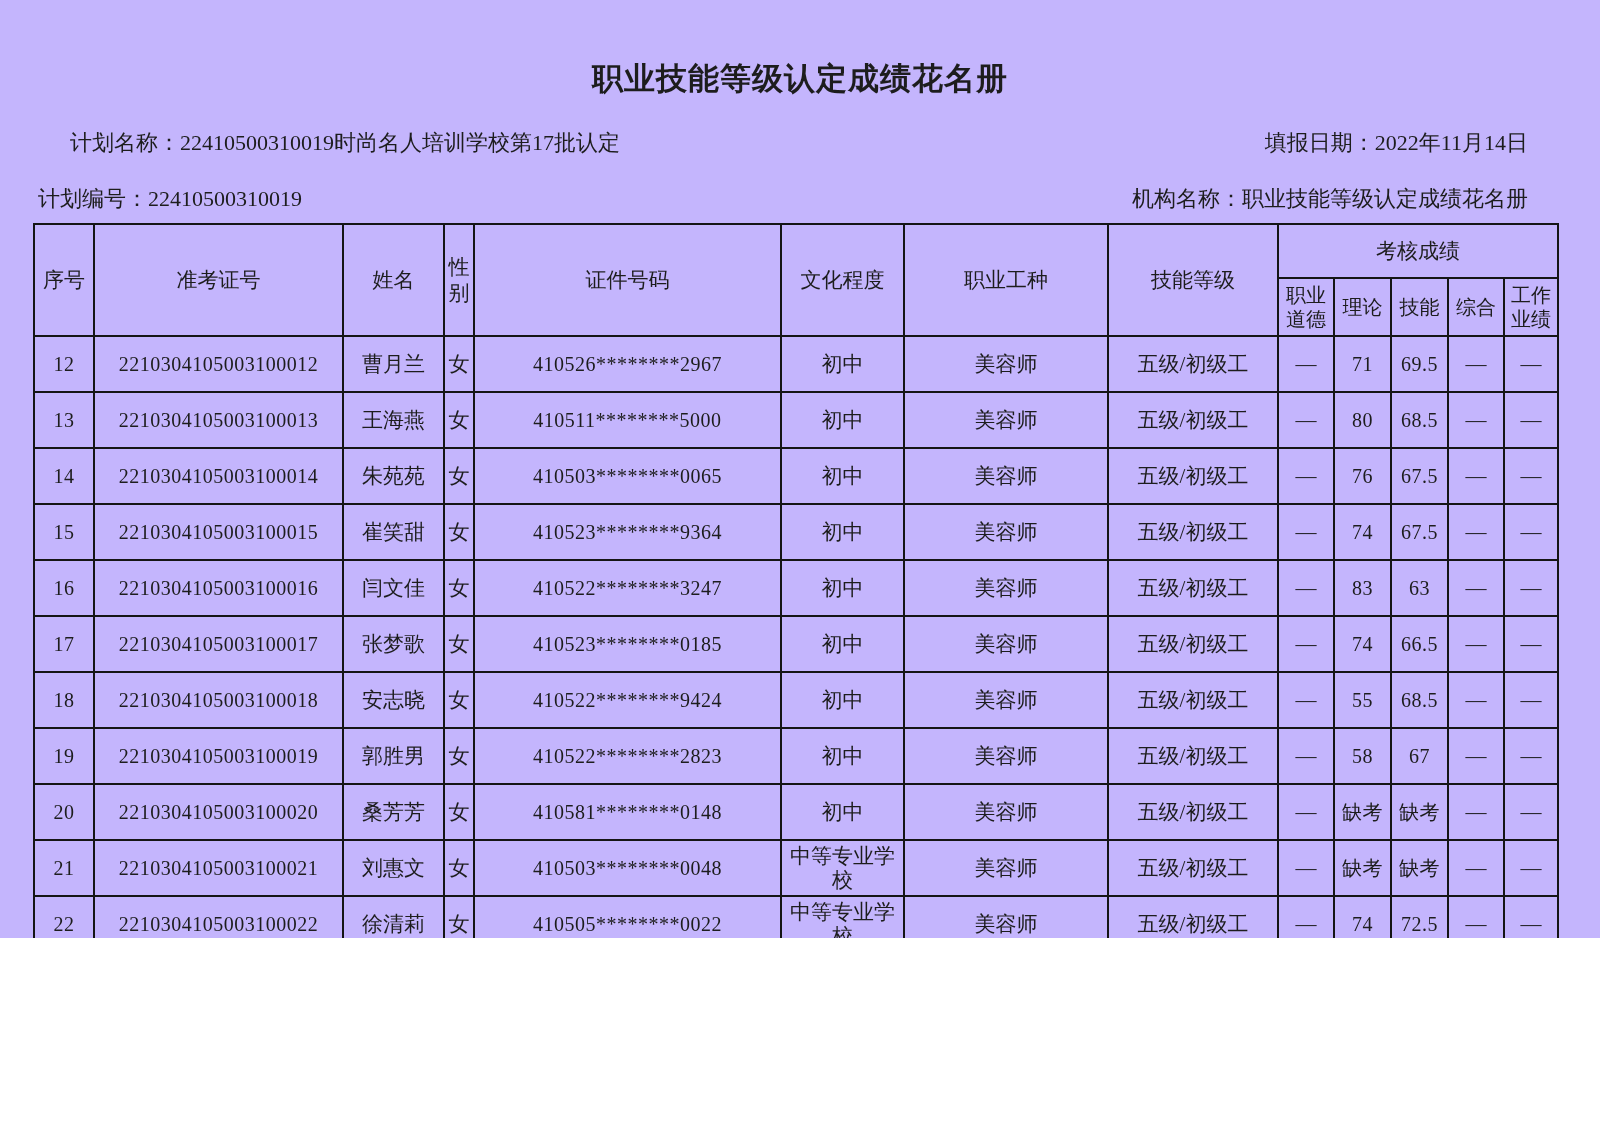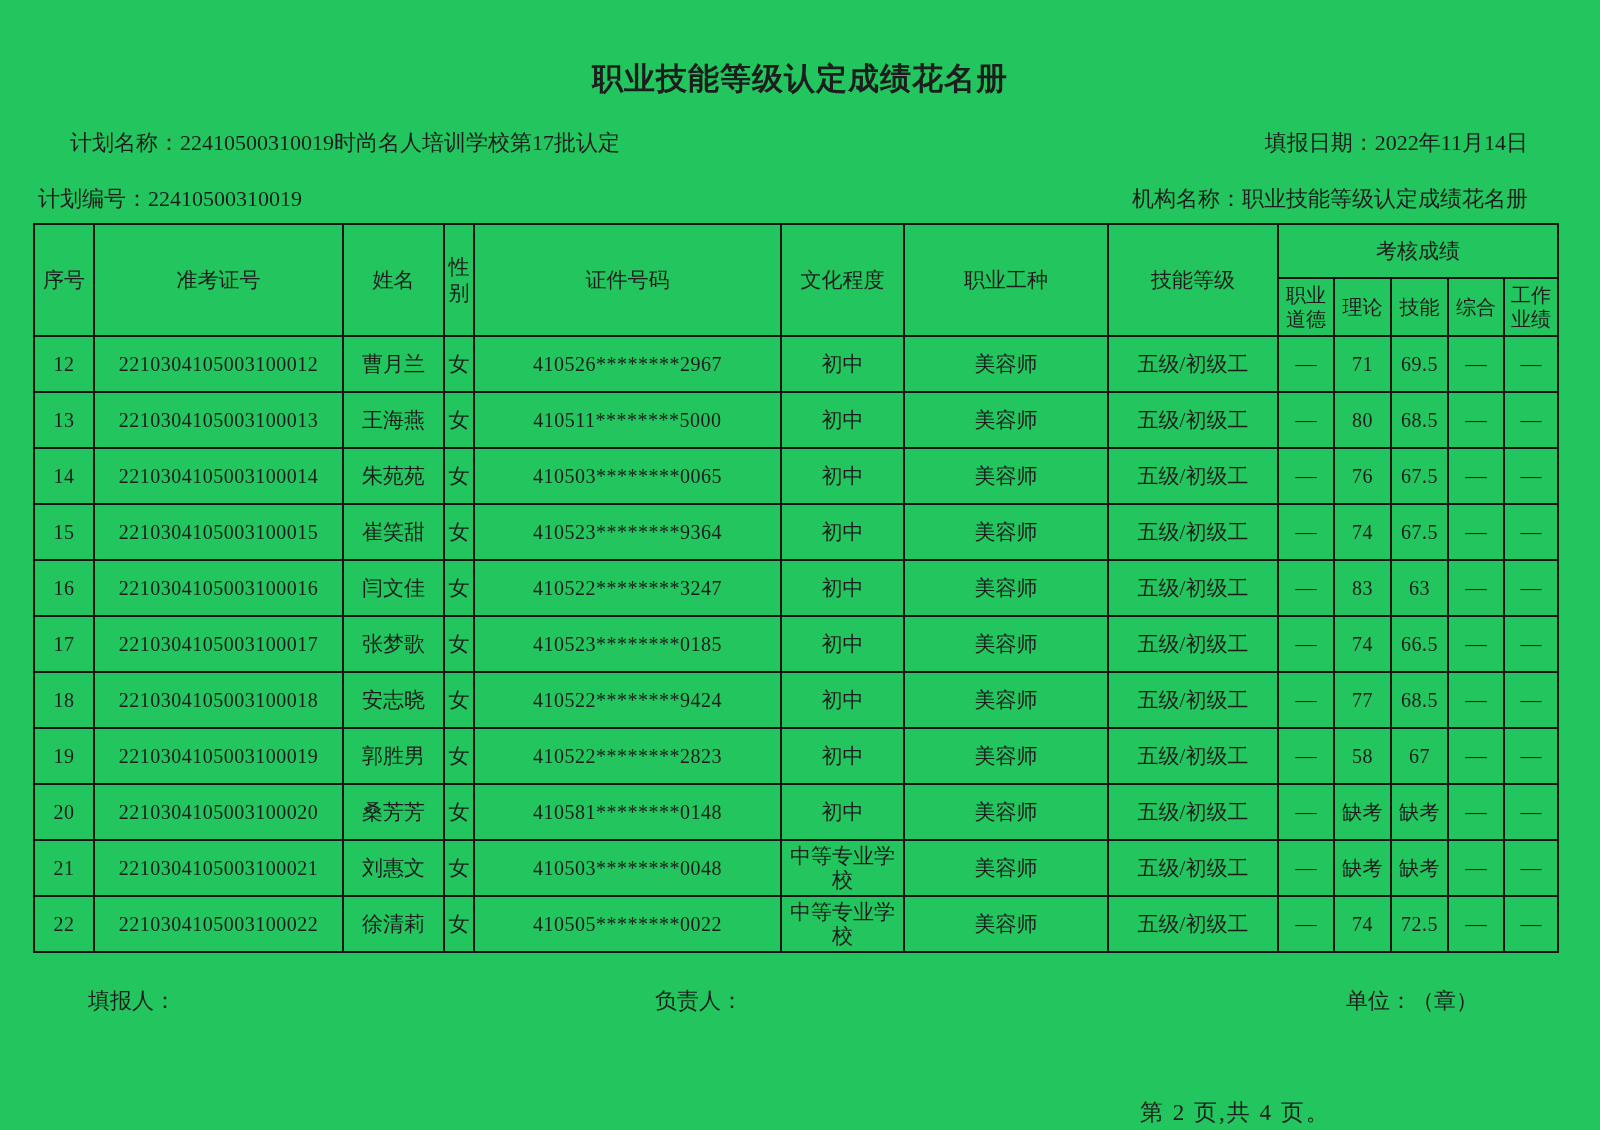--- a/index.html
+++ b/index.html
@@ -5,22 +5,22 @@
   * { box-sizing: border-box; }
   html, body { margin: 0; padding: 0; }
   body {
     width: 1600px; height: 1130px;
     background: #ffffff;
     font-family: "Liberation Serif", "DejaVu Serif", serif;
     color: #1d1d1d;
   }
   .page {
     position: relative;
-    width: 1600px; height: 1130px;
-    background: #22c55e;
+    width: 1600px; height: 938px;
+    background: #c4b5fd;
     overflow: hidden;
   }
   .doc-title {
     position: absolute;
     top: 58px; left: 0; width: 100%;
     margin: 0;
     text-align: center;
     font-size: 31px;
     font-weight: bold;
     letter-spacing: 1px;
@@ -218,21 +218,21 @@
         <tr>
       <td class="num">18</td>
       <td class="num">2210304105003100018</td>
       <td>安志晓</td>
       <td>女</td>
       <td class="num">410522********9424</td>
       <td>初中</td>
       <td>美容师</td>
       <td>五级/初级工</td>
       <td>—</td>
-      <td class="num">77</td>
+      <td class="num">55</td>
       <td class="num">68.5</td>
       <td>—</td>
       <td>—</td>
     </tr>
         <tr>
       <td class="num">19</td>
       <td class="num">2210304105003100019</td>
       <td>郭胜男</td>
       <td>女</td>
       <td class="num">410522********2823</td>

